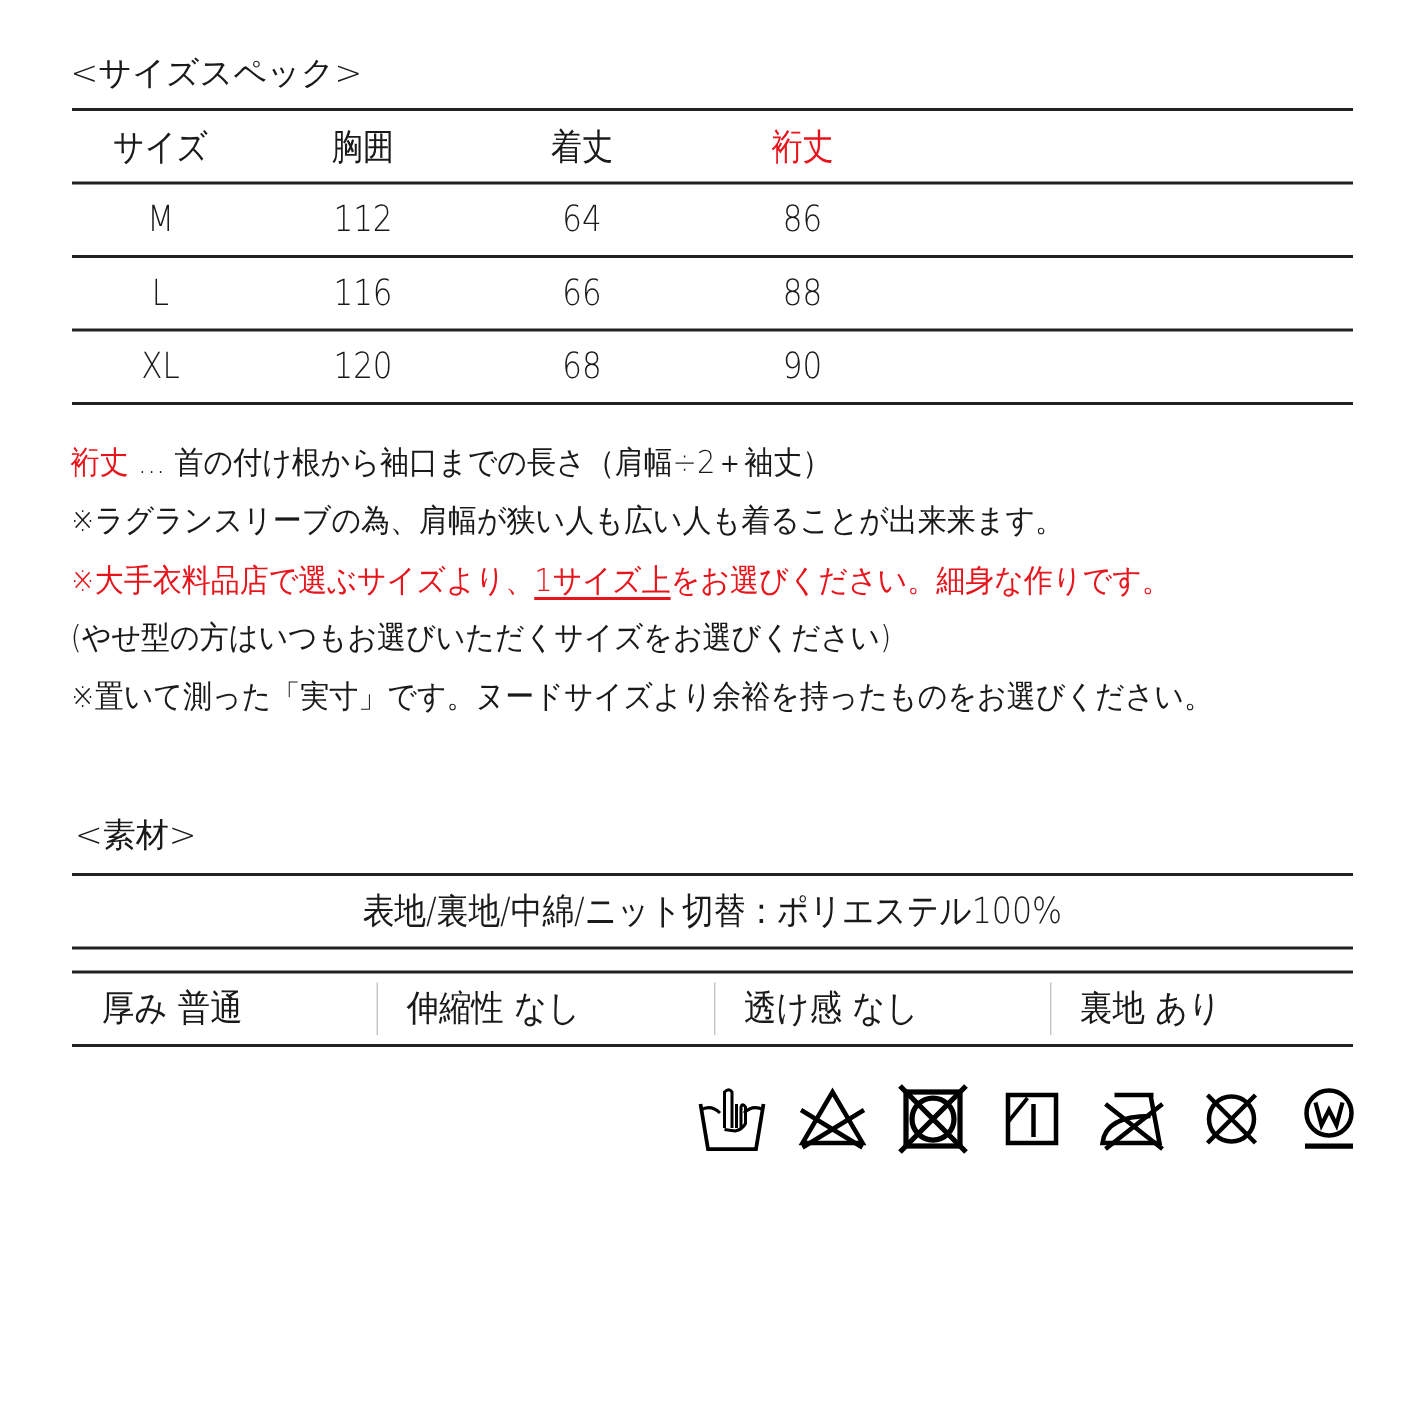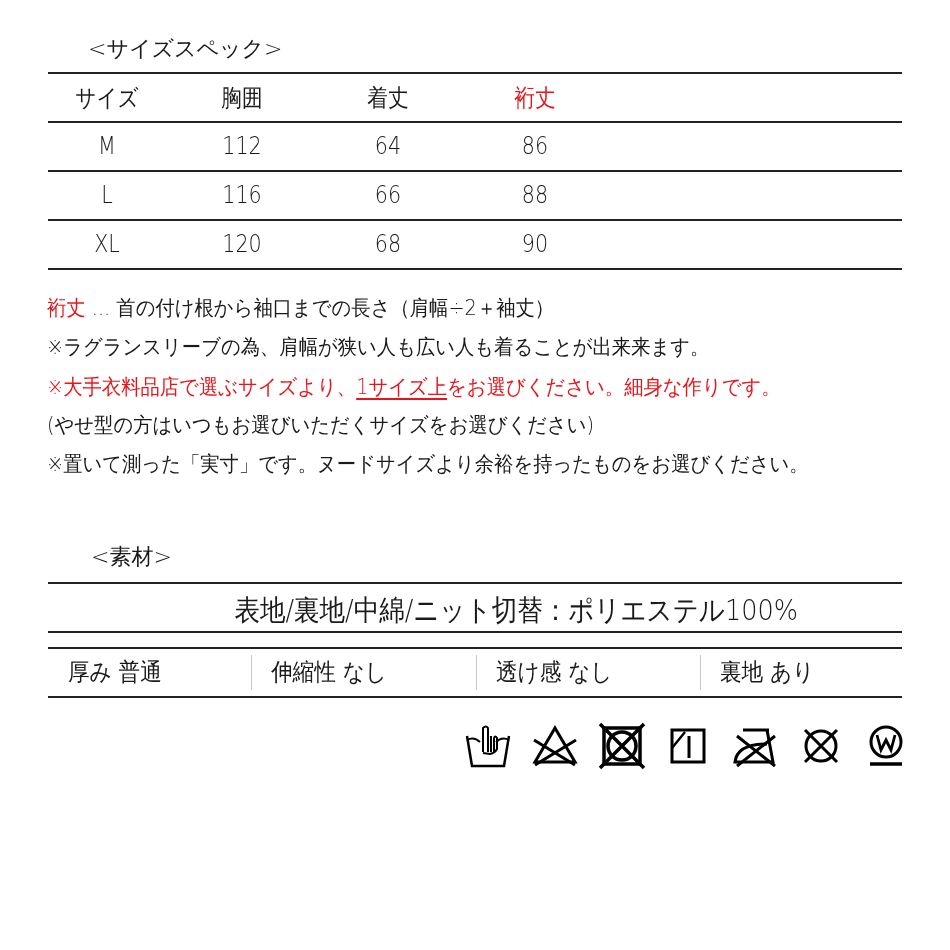--- a/index.html
+++ b/index.html
@@ -1,21 +1,21 @@
 <!DOCTYPE html>
 <html><head>
   <meta charset="utf-8">
   <style>
     html, body { margin: 0; padding: 0; background: #ffffff; }
     body {
       width: 950px; height: 950px; position: relative; overflow: hidden;
       font-family: "DejaVu Sans", "Liberation Sans", sans-serif;
       color: #1a1a1a;
     }
-    .abs { position: absolute; margin-left: 41px; }
+    .abs { position: absolute; }
     .heading { font-size: 22px; font-weight: 300; letter-spacing: 0px; }
     .hline { position: absolute; left: 48px; width: 854px; height: 1.5px; background: #222; }
     .cell {
       position: absolute; text-align: center; font-size: 24px; font-weight: 300;
       transform: scaleX(0.86); transform-origin: center;
     }
     .red { color: #e8141b; }
     .note { position: absolute; left: 47px; font-size: 21px; white-space: nowrap; font-weight: 300;
             transform: scaleX(0.92); transform-origin: left center; }
     .underline { text-decoration: underline; text-decoration-thickness: 1.5px; text-underline-offset: 4px; }
@@ -73,21 +73,21 @@
 <div class="note" style="top:333px;">※ラグランスリーブの為、肩幅が狭い人も広い人も着ることが出来来ます。</div>
 <div class="note red" style="top:373px;">
   <span>※大手衣料品店で選ぶサイズより、</span><span class="underline">1サイズ上</span><span>をお選びください。細身な作りです。</span>
 </div>
 <div class="note" style="top:411px;">(やせ型の方はいつもお選びいただくサイズをお選びください)</div>
 <div class="note" style="top:450px;">※置いて測った「実寸」です。ヌードサイズより余裕を持ったものをお選びください。</div>
 
 <div class="abs heading" style="left:50px; top:542px;">&lt;素材&gt;</div>
 
 <div class="hline" style="top:582px;"></div>
-<div class="abs" style="left:48px; width:854px; top:591px; text-align:center; font-size:29px; font-weight:300;">
+<div class="abs" style="left:48px; width:854px; top:591px; text-align:center; font-size:24px; font-weight:300;">
   <span style="display:inline-block; transform:scaleX(0.88);">表地/裏地/中綿/ニット切替：ポリエステル100%</span>
 </div>
 <div class="hline" style="top:631px;"></div>
 
 <div class="hline" style="top:647px;"></div>
 <div>
   <div class="attr" style="left:68px;">
     <span>厚み</span>&nbsp;<span>普通</span>
   </div>
   <div class="vdiv" style="left:251px;"></div>

